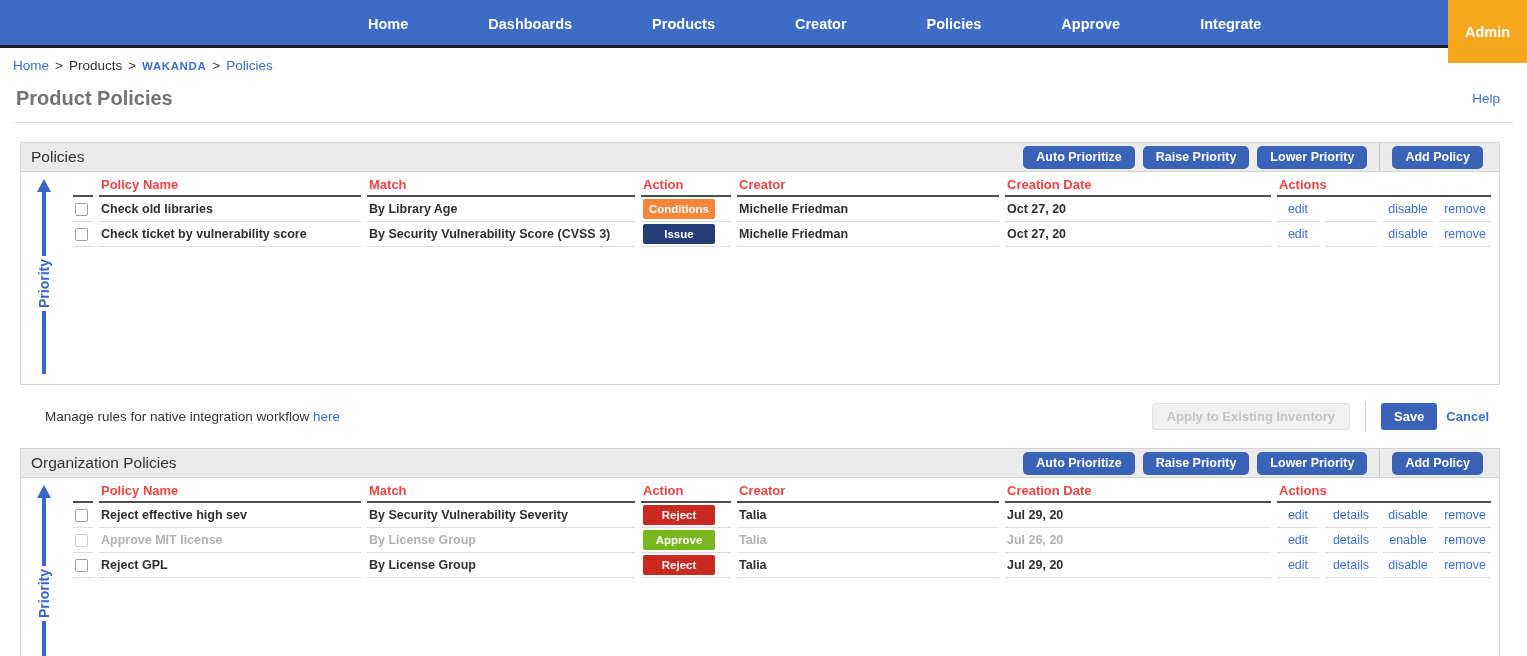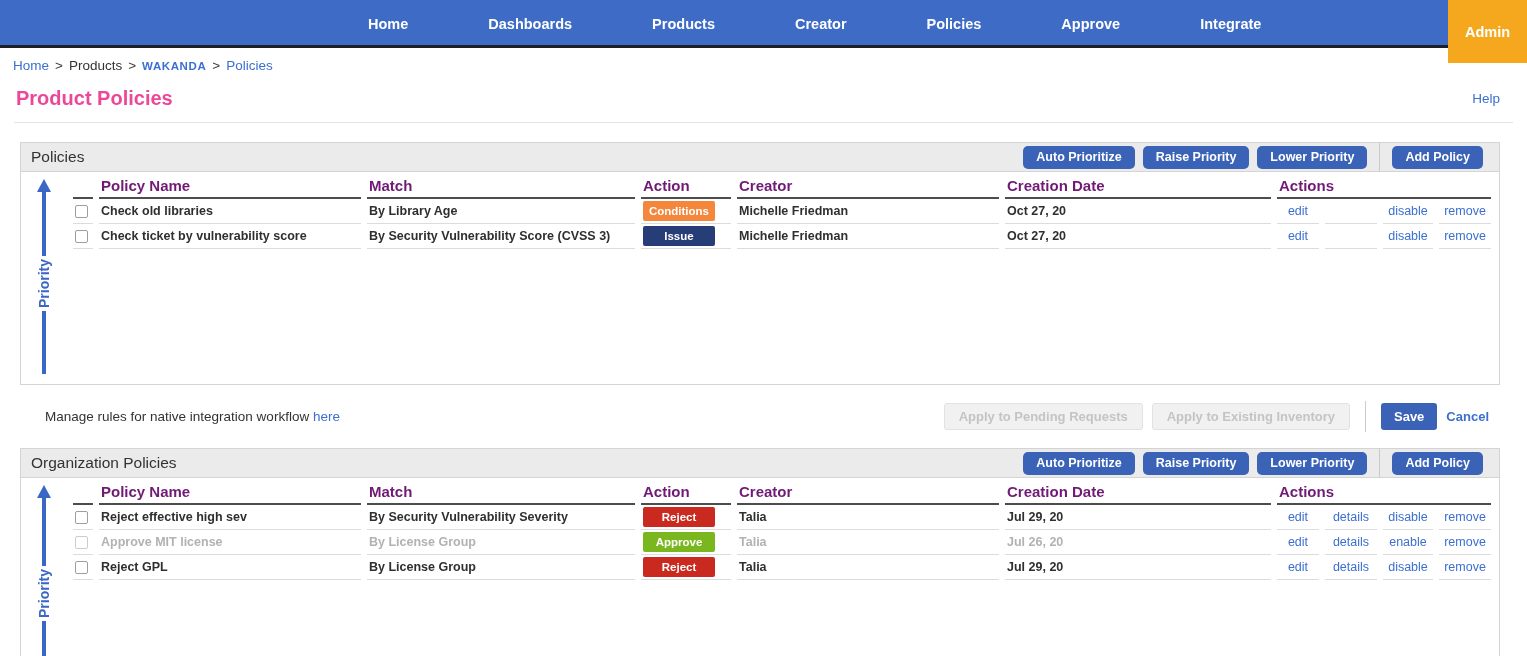--- a/index.html
+++ b/index.html
@@ -14,21 +14,21 @@
     display:flex; align-items:center; justify-content:center; color:#fff; font-weight:700; font-size:14.5px; cursor:pointer; z-index:2; }
 
   
   .breadcrumb { margin:10px 13px 0 13px; font-size:13.5px; display:flex; align-items:center; gap:6px; }
   .breadcrumb .sep { color:#3b3b3b; }
   .crumb-link { color:#3b6fd1; cursor:pointer; text-decoration:none; }
   .crumb-plain { color:#333; }
   .crumb-product { color:#3b6fd1; font-weight:700; font-size:11.5px; letter-spacing:.6px; cursor:pointer; }
 
   .title-row { display:flex; align-items:center; justify-content:space-between; margin:14px 27px 0 16px; }
-  .page-title { color:#ec4899; font-size:20px; font-weight:700; }
+  .page-title { color:#737373; font-size:20px; font-weight:700; }
   .help-link { color:#3b6fd1; font-size:13.5px; cursor:pointer; }
   .title-hr { border:none; border-top:1px solid #e4e4e4; margin:12px 14px 0 14px; }
 
   
   .section { margin:0 27px 0 20px; }
   .section.first { margin-top:19px; }
   .section-header { height:30px; background:#ebebeb; border:1px solid #d4d4d4;
     display:flex; align-items:center; padding:0 16px 0 10px; }
   .section-title { font-size:15.5px; color:#333; }
   .header-buttons { margin-left:auto; display:flex; align-items:center; gap:8px; }
@@ -42,21 +42,21 @@
 
   
   .rail { width:46px; flex:0 0 46px; display:flex; flex-direction:column; align-items:center; padding:7px 0 10px 0; }
   .rail-head { width:0; height:0; border-left:7px solid transparent; border-right:7px solid transparent; border-bottom:13px solid #3a66c6; }
   .rail-seg { width:4px; background:#3a66c6; flex:1; }
   .rail-label { color:#3a66c6; font-weight:700; font-size:14px; writing-mode:vertical-rl; transform:rotate(180deg); margin:3px 0; }
 
   
   .tbl-wrap { flex:1; padding:1px 8px 0 0; }
   table { width:100%; table-layout:fixed; border-collapse:separate; border-spacing:6px 0; }
-  th { text-align:left; font-size:15px; font-weight:600; color:#701a75; padding:4px 2px 3px 2px;
+  th { text-align:left; font-size:13px; font-weight:600; color:#ef4444; padding:4px 2px 3px 2px;
     border-bottom:2px solid #4d4d4d; white-space:nowrap; }
   th.c { }
   td { font-size:12.5px; font-weight:600; color:#2f2f2f; padding:0 2px; height:25px;
     border-bottom:1px solid #dcdcdc; white-space:nowrap; overflow:hidden; vertical-align:middle; }
   td.c { text-align:center; }
   .row-disabled td { color:#b2b2b2; }
   .row-disabled td .cbx { border-color:#cccccc; }
   .cbx { appearance:none; -webkit-appearance:none; width:13px; height:13px; border:1.5px solid #9e9e9e;
     border-radius:2px; background:#fff; margin:0; vertical-align:middle; cursor:pointer; display:inline-block; }
   .badge { display:inline-block; width:72px; line-height:20px; border-radius:2px; text-align:center;
@@ -180,21 +180,20 @@
     </div>
   </div>
 </section>
 
 <div class="workflow-bar">
   <div class="workflow-text">
     <span>Manage rules for native integration workflow</span>
     <span class="wf-link">here</span>
   </div>
   <div class="workflow-actions">
-    <button class="btn-disabled" disabled="">Apply to Pending Requests</button>
     <button class="btn-disabled" disabled="">Apply to Existing Inventory</button>
     <div class="save-divider"></div>
     <button class="btn-save">Save</button>
     <span class="cancel-link">Cancel</span>
   </div>
 </div>
 
 <section class="section">
   <div class="section-header">
     <span class="section-title">Organization Policies</span>

